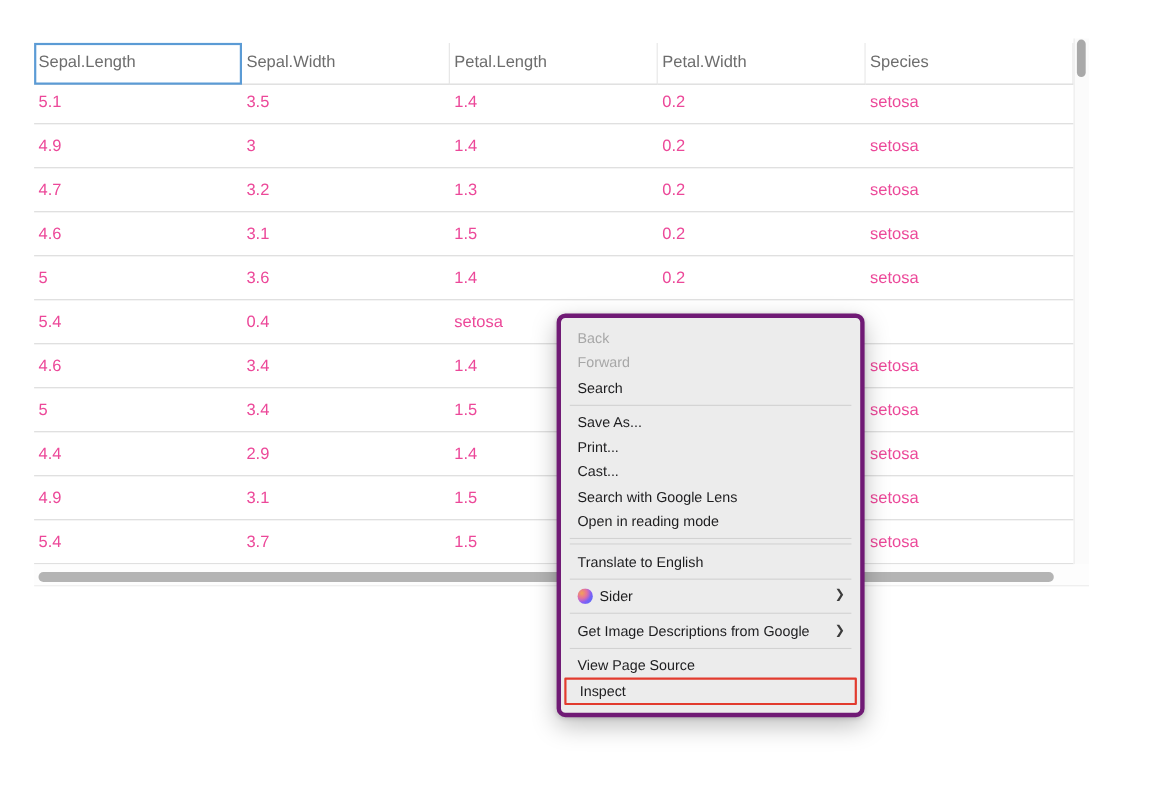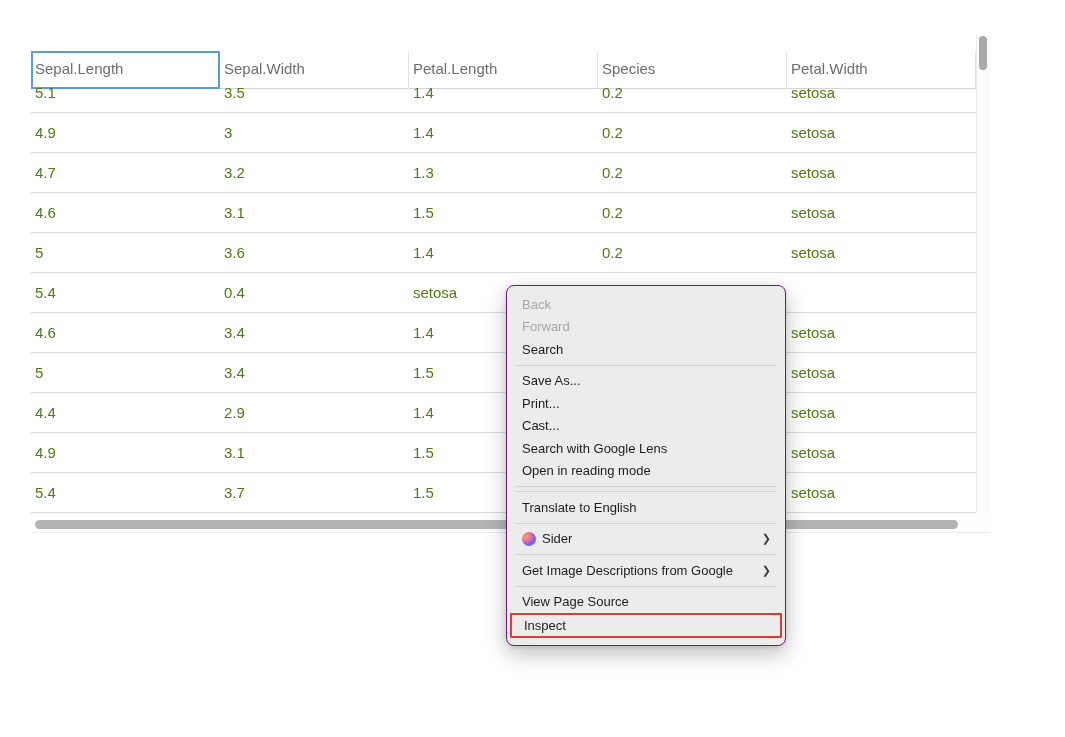--- a/index.html
+++ b/index.html
@@ -5,52 +5,52 @@
   html, body { margin:0; padding:0; }
   body {
     width:1065px; height:737px; background:#ffffff;
     font-family:"Liberation Sans", sans-serif;
     -webkit-font-smoothing:antialiased;
   }
   .stage { position:relative; width:1065px; height:737px; overflow:hidden; background:#fff; }
 
   
   .table-area { position:absolute; left:31px; top:35px; width:959px; height:498px; }
-  .thead { position:absolute; left:0; top:16px; height:38px; display:flex; }
+  .thead { position:absolute; left:0; top:4px; height:38px; display:flex; }
   .th {
     width:189px; height:38px; box-sizing:border-box;
     border-bottom:1px solid #d4d4d4; border-right:1px solid #e2e2e2;
     background:#fff; color:#6d6d6d; font-size:15px; line-height:36px;
     padding-left:4px; white-space:nowrap; overflow:hidden; cursor:default;
   }
   .th.focused { outline:2px solid #5b9bd5; outline-offset:-2px; }
   .tbody { position:absolute; left:0; top:38px; width:945px; }
   .tr { display:flex; height:40px; box-sizing:border-box; border-bottom:1px solid #d9d9d9; }
   .td {
     width:189px; box-sizing:border-box; padding-left:4px;
-    font-size:15px; color:#4d7c0f; line-height:39px;
+    font-size:15px; color:#ec4899; line-height:39px;
     white-space:nowrap; overflow:hidden;
   }
   
   .vscroll {
     position:absolute; right:0; top:0; width:14px; height:478px;
     background:#fbfbfb; border-left:1px solid #ececec; box-sizing:border-box;
   }
   .vthumb { position:absolute; left:2px; top:1px; width:8px; height:34px; border-radius:4px; background:#a9a9a9; }
   
   .hscroll {
     position:absolute; left:0; top:478px; width:959px; height:20px;
     background:#fdfdfd; border-bottom:1px solid #ececec; box-sizing:border-box;
   }
   .hthumb { position:absolute; left:4px; top:7px; width:923px; height:9px; border-radius:4.5px; background:#b4b4b4; }
 
   
   .ctx-menu {
     position:absolute; left:506px; top:285px; width:280px; box-sizing:border-box;
-    background:#ececec; border:1px solid #701a75; border-radius:8px;
+    background:#ececec; border:4px solid #701a75; border-radius:8px;
     padding:7px 0; z-index:10;
     box-shadow:0 8px 22px rgba(0,0,0,0.25), 0 1px 4px rgba(0,0,0,0.12);
     font-size:13px; color:#1d1d1f; cursor:default;
   }
   .mi { height:22.5px; display:flex; align-items:center; padding:0 14px 0 15px; box-sizing:border-box; }
   .mi.disabled { color:#a7a7a7; }
   .mi .label { flex:0 0 auto; }
   .mi .chev { margin-left:auto; font-size:11px; color:#3c3c3c; line-height:1; }
   .mi.highlighted {
     border:2px solid #e23b2e; border-radius:1px;
@@ -68,22 +68,22 @@
 </head>
 <body>
 
 <div class="stage">
 
   <div class="table-area">
     <div class="thead" id="thead">
         <div class="th focused">Sepal.Length</div>
         <div class="th">Sepal.Width</div>
         <div class="th">Petal.Length</div>
+        <div class="th">Petal.Width</div>
         <div class="th">Species</div>
-        <div class="th">Petal.Width</div>
       </div>
     <div class="tbody" id="tbody">
         <div class="tr">
           <div class="td">5.1</div>
           <div class="td">3.5</div>
           <div class="td">1.4</div>
           <div class="td">0.2</div>
           <div class="td">setosa</div>
         </div>
         <div class="tr">

